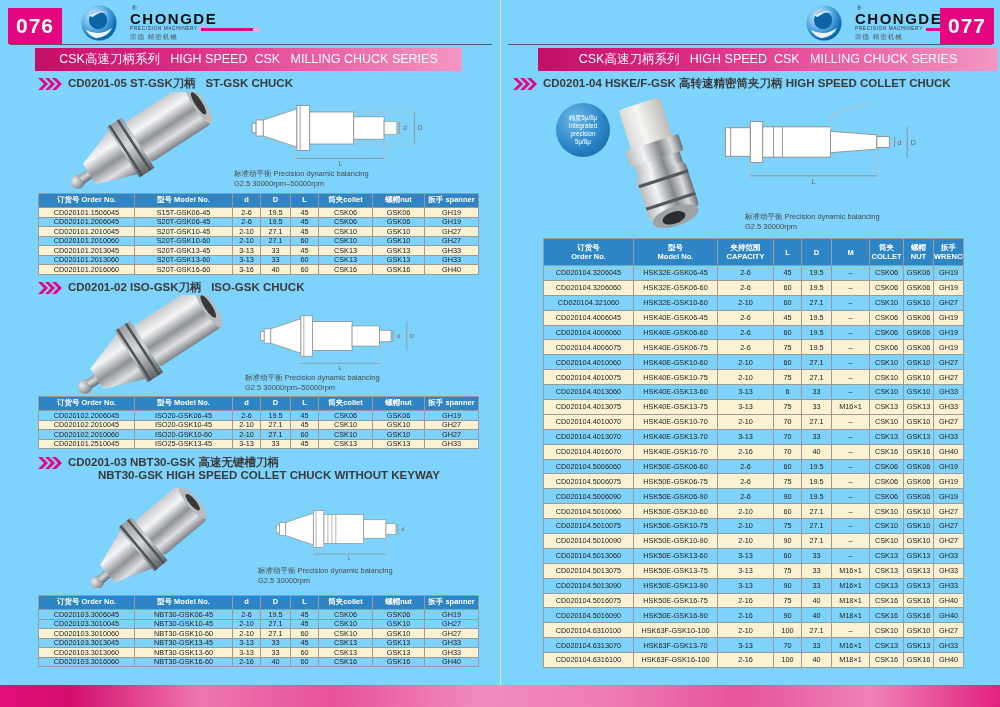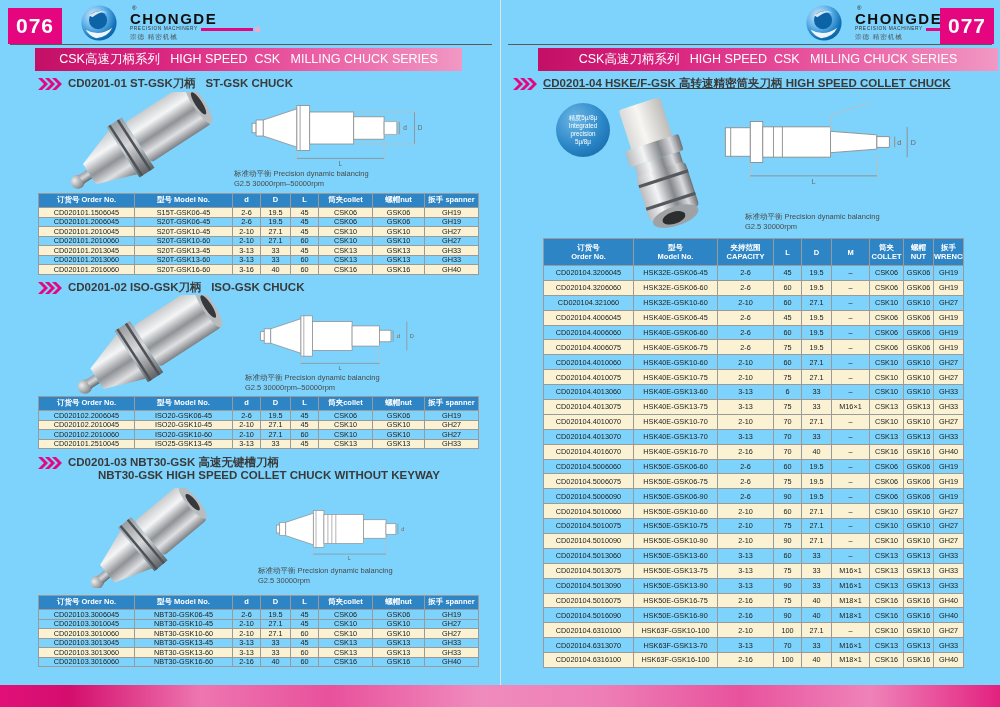--- a/index.html
+++ b/index.html
@@ -95,21 +95,21 @@
 
   <div class="abs hrule" style="left:10px;top:44px;width:482px;"></div>
   <div class="abs banner" style="left:35px;top:48px;width:427px;">CSK高速刀柄系列   HIGH SPEED  CSK   MILLING CHUCK SERIES</div>
 
   <div class="abs sec-title" style="left:38px;top:76px;">
     <svg width="24" height="12" viewBox="0 0 24 12">
       <path d="M0 0 L4 0 L10 6 L4 12 L0 12 L6 6 Z" fill="#e5067f"></path>
       <path d="M7 0 L11 0 L17 6 L11 12 L7 12 L13 6 Z" fill="#e5067f"></path>
       <path d="M14 0 L18 0 L24 6 L18 12 L14 12 L20 6 Z" fill="#e5067f"></path>
     </svg>
-    <span>CD0201-01 ST-GSK刀柄   ST-GSK CHUCK</span>
+    <span>CD0201-05 ST-GSK刀柄   ST-GSK CHUCK</span>
   </div>
 
   <svg class="abs" style="left:52px;top:92px;" width="175" height="100" viewBox="0 0 175 100">
     <defs>
       <linearGradient id="met" x1="0" y1="0" x2="0" y2="1">
         <stop offset="0%" stop-color="#c8cacc"></stop>
           <stop offset="28%" stop-color="#f4f5f6"></stop>
         <stop offset="55%" stop-color="#8f9296"></stop>
           <stop offset="78%" stop-color="#dfe0e2"></stop>
         <stop offset="100%" stop-color="#7c7f83"></stop>
@@ -535,21 +535,21 @@
           <span class="pink-line"></span>
         </div>
       <div class="logo-cn">崇德 精密机械</div>
     </div>
   </div>
   <div class="abs pageno" style="left:940px;top:8px;z-index:3;">077</div>
 
   <div class="abs hrule" style="left:508px;top:44px;width:484px;"></div>
   <div class="abs banner" style="left:538px;top:48px;width:460px;">CSK高速刀柄系列   HIGH SPEED  CSK   MILLING CHUCK SERIES</div>
 
-  <div class="abs sec-title" style="left:513px;top:76px;text-decoration:underline;">
+  <div class="abs sec-title" style="left:513px;top:76px;">
     <svg width="24" height="12" viewBox="0 0 24 12">
       <path d="M0 0 L4 0 L10 6 L4 12 L0 12 L6 6 Z" fill="#e5067f"></path>
       <path d="M7 0 L11 0 L17 6 L11 12 L7 12 L13 6 Z" fill="#e5067f"></path>
       <path d="M14 0 L18 0 L24 6 L18 12 L14 12 L20 6 Z" fill="#e5067f"></path>
     </svg>
     <span>CD0201-04 HSKE/F-GSK 高转速精密筒夹刀柄 HIGH SPEED COLLET CHUCK</span>
   </div>
 
   <div class="abs badge" style="left:556px;top:103px;">
     <span>精度5μ/8μ</span>

